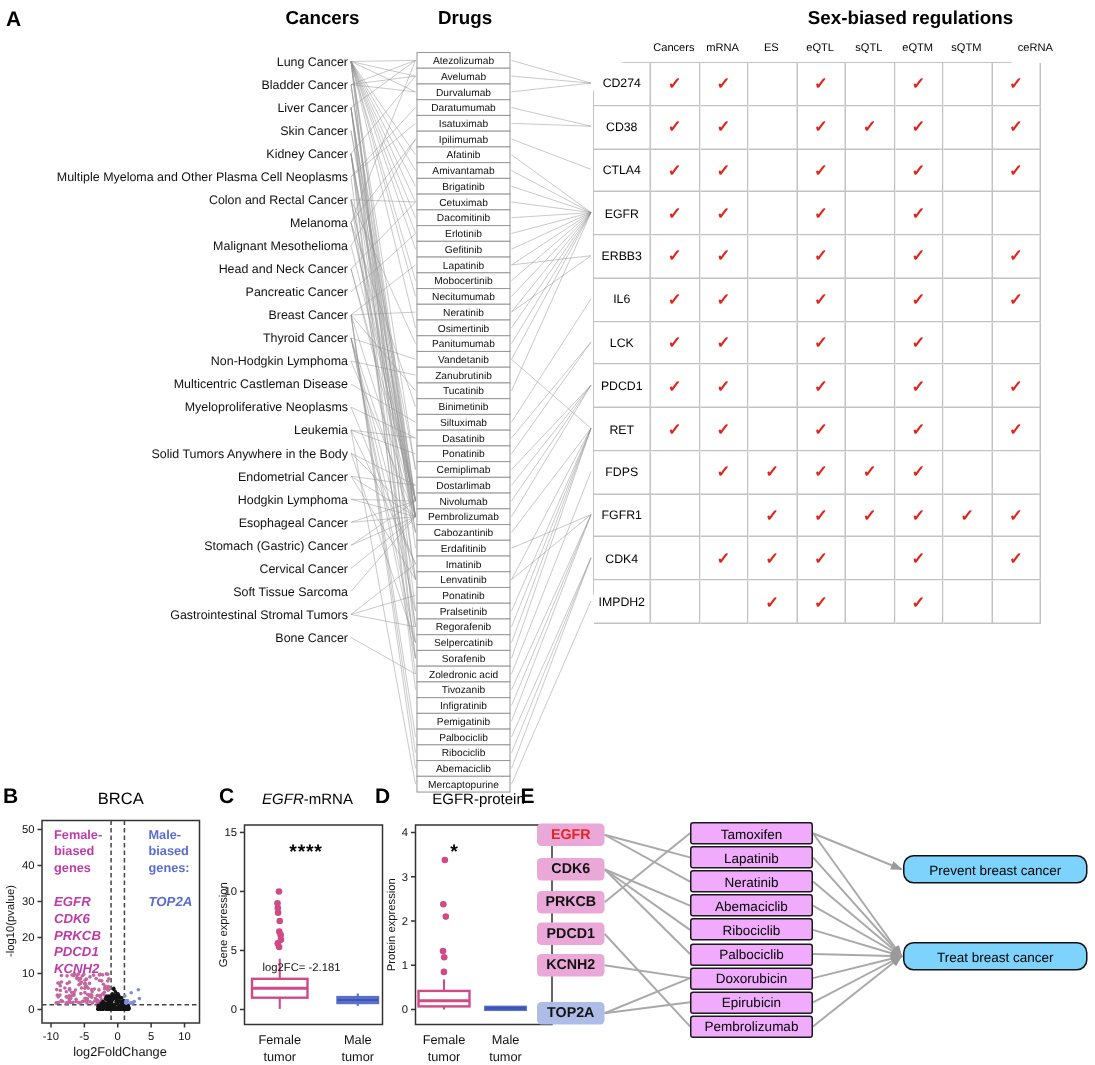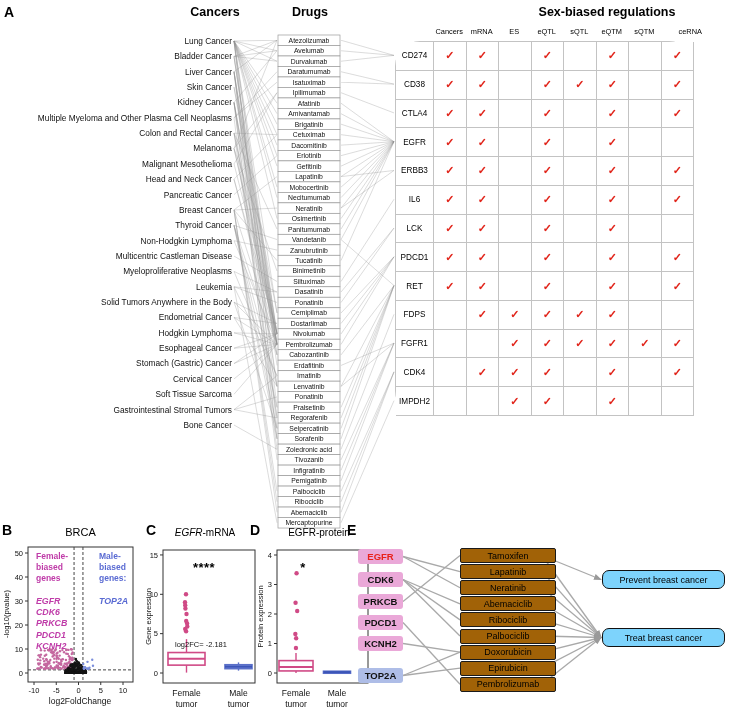--- a/index.html
+++ b/index.html
@@ -14,21 +14,21 @@
              border-top:1px solid #c3c3c3;border-left:1px solid #c3c3c3;background:#fff;border-radius:25px;}
   #geneTable .cell{border-right:1px solid #c3c3c3;border-bottom:1px solid #c3c3c3;
              display:flex;align-items:center;justify-content:center;
              font-size:8.2px;color:#000;background:#fff;}
   #geneTable .check{color:#e1251b;font-size:11px;font-weight:bold;}
   #tableHeads{position:absolute;left:433px;top:27px;height:13px;}
   #tableHeads .th{position:absolute;top:0;width:32.5px;text-align:center;font-size:7.4px;color:#000;}
   .ebox{position:absolute;display:flex;align-items:center;justify-content:center;
         box-sizing:border-box;color:#000;white-space:nowrap;}
   .gene-box{left:358px;width:45px;height:15px;border-radius:3px;font-weight:bold;font-size:9.5px;}
-  .drug-box{left:460px;width:96px;height:15px;background:#a16207;border:1.2px solid #1a1a1a;
+  .drug-box{left:460px;width:82px;height:15px;background:#f0abfc;border:1.2px solid #1a1a1a;
             border-radius:2px;font-size:9px;}
   .outcome-box{left:602px;width:123px;height:19px;background:#7dd3fc;border:1.3px solid #111;
             border-radius:7px;font-size:9px;}
 </style>
 </head>
 <body>
 
 <div id="fig">
 
   <svg id="svgA" style="left:0;top:0" width="730" height="530" viewBox="0 0 730 530">

